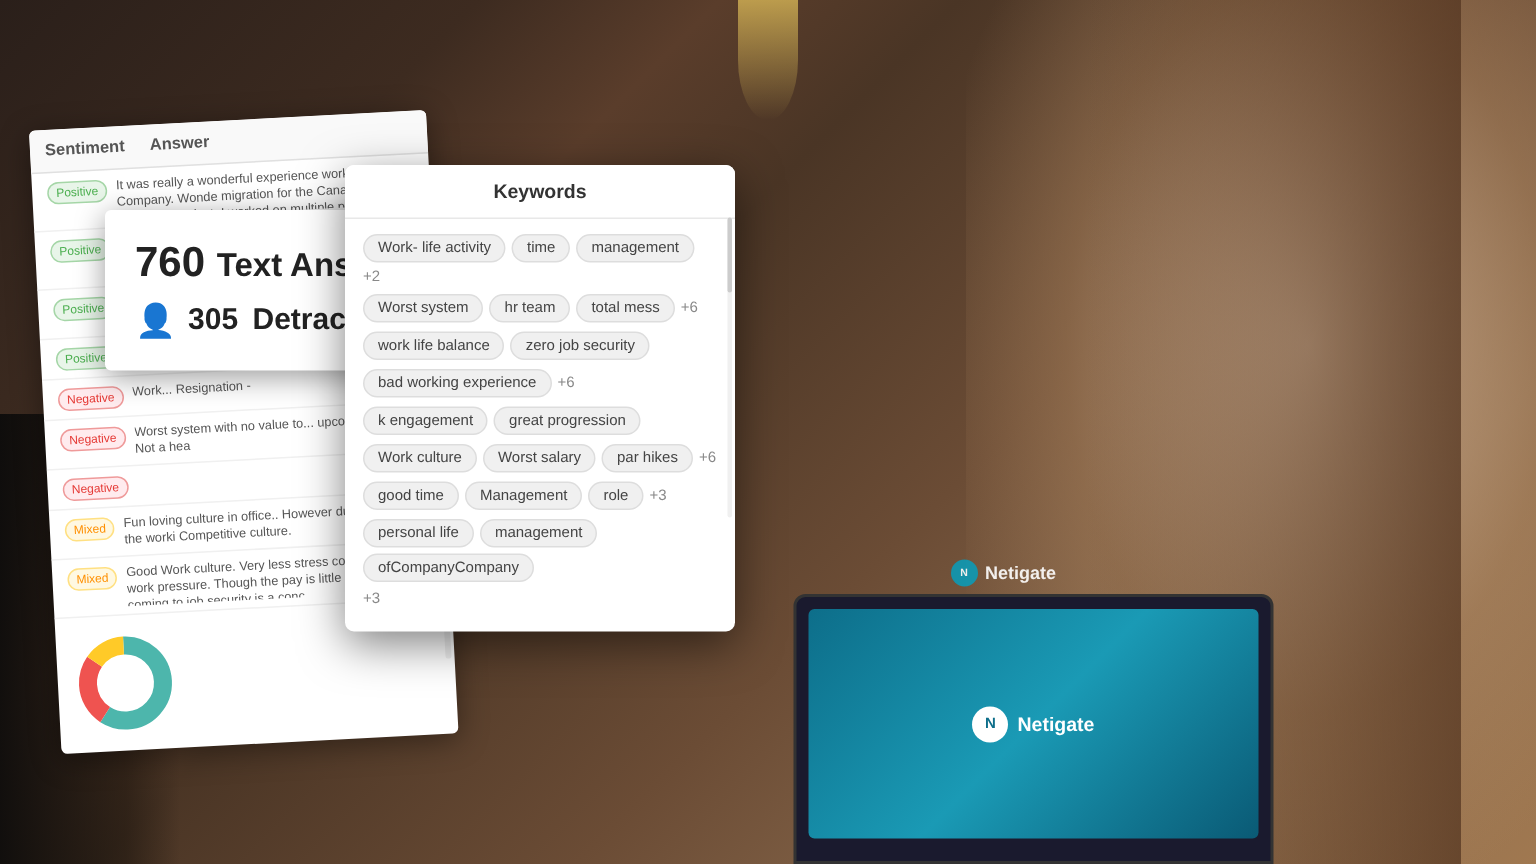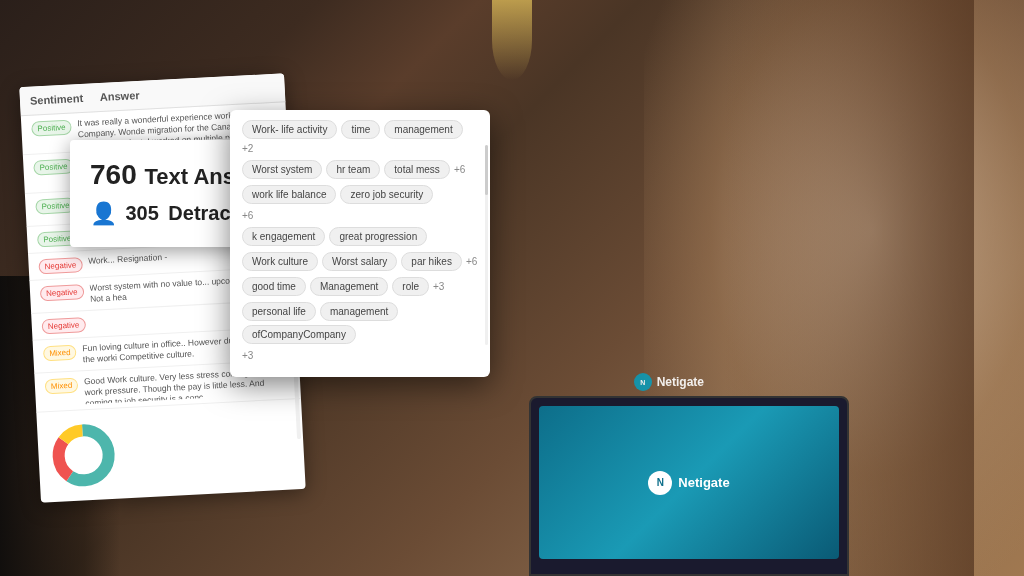--- a/index.html
+++ b/index.html
@@ -464,20 +464,23 @@
     <div class="detractors-banner">
       <span class="person-icon">👤</span>
       <span class="detractors-text">
         <span>305</span>
         <span style="margin-left:4px;">Detractors</span>
       </span>
     </div>
   </div>
 
   <div class="card-keywords">
+    <div class="keywords-header">
+      <span>Keywords</span>
+    </div>
 
     <div class="keywords-body">
 
       <div class="keyword-row">
         <span class="keyword-tag">Work- life activity</span>
         <span class="keyword-tag">time</span>
         <span class="keyword-tag">management</span>
         <span class="keyword-count">+2</span>
       </div>
 
@@ -487,20 +490,21 @@
         <span class="keyword-tag">total mess</span>
         <span class="keyword-count">+6</span>
       </div>
 
       <div class="keyword-row">
         <span class="keyword-tag">work life balance</span>
         <span class="keyword-tag">zero job security</span>
       </div>
 
       <div class="keyword-row">
+        <span class="keyword-tag">bad working experience</span>
         <span class="keyword-count">+6</span>
       </div>
 
       <div class="keyword-row">
         <span class="keyword-tag">k engagement</span>
         <span class="keyword-tag">great progression</span>
       </div>
 
 
       <div class="keyword-row">

